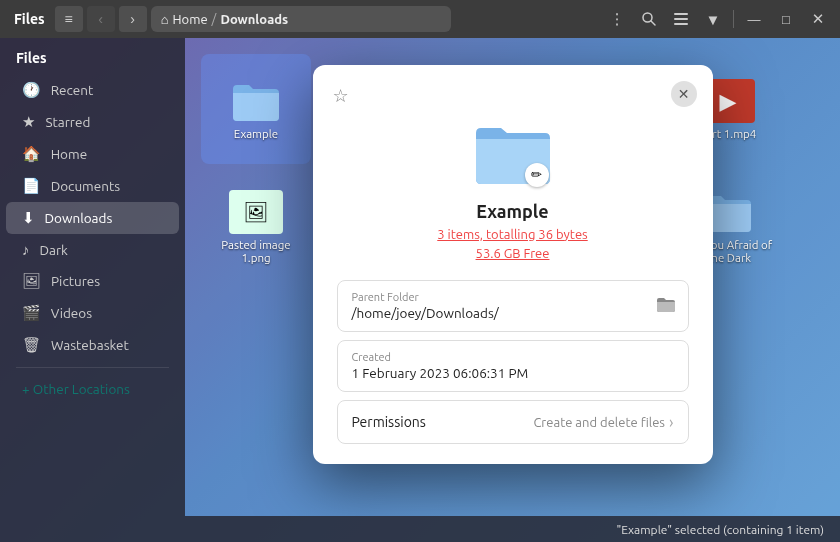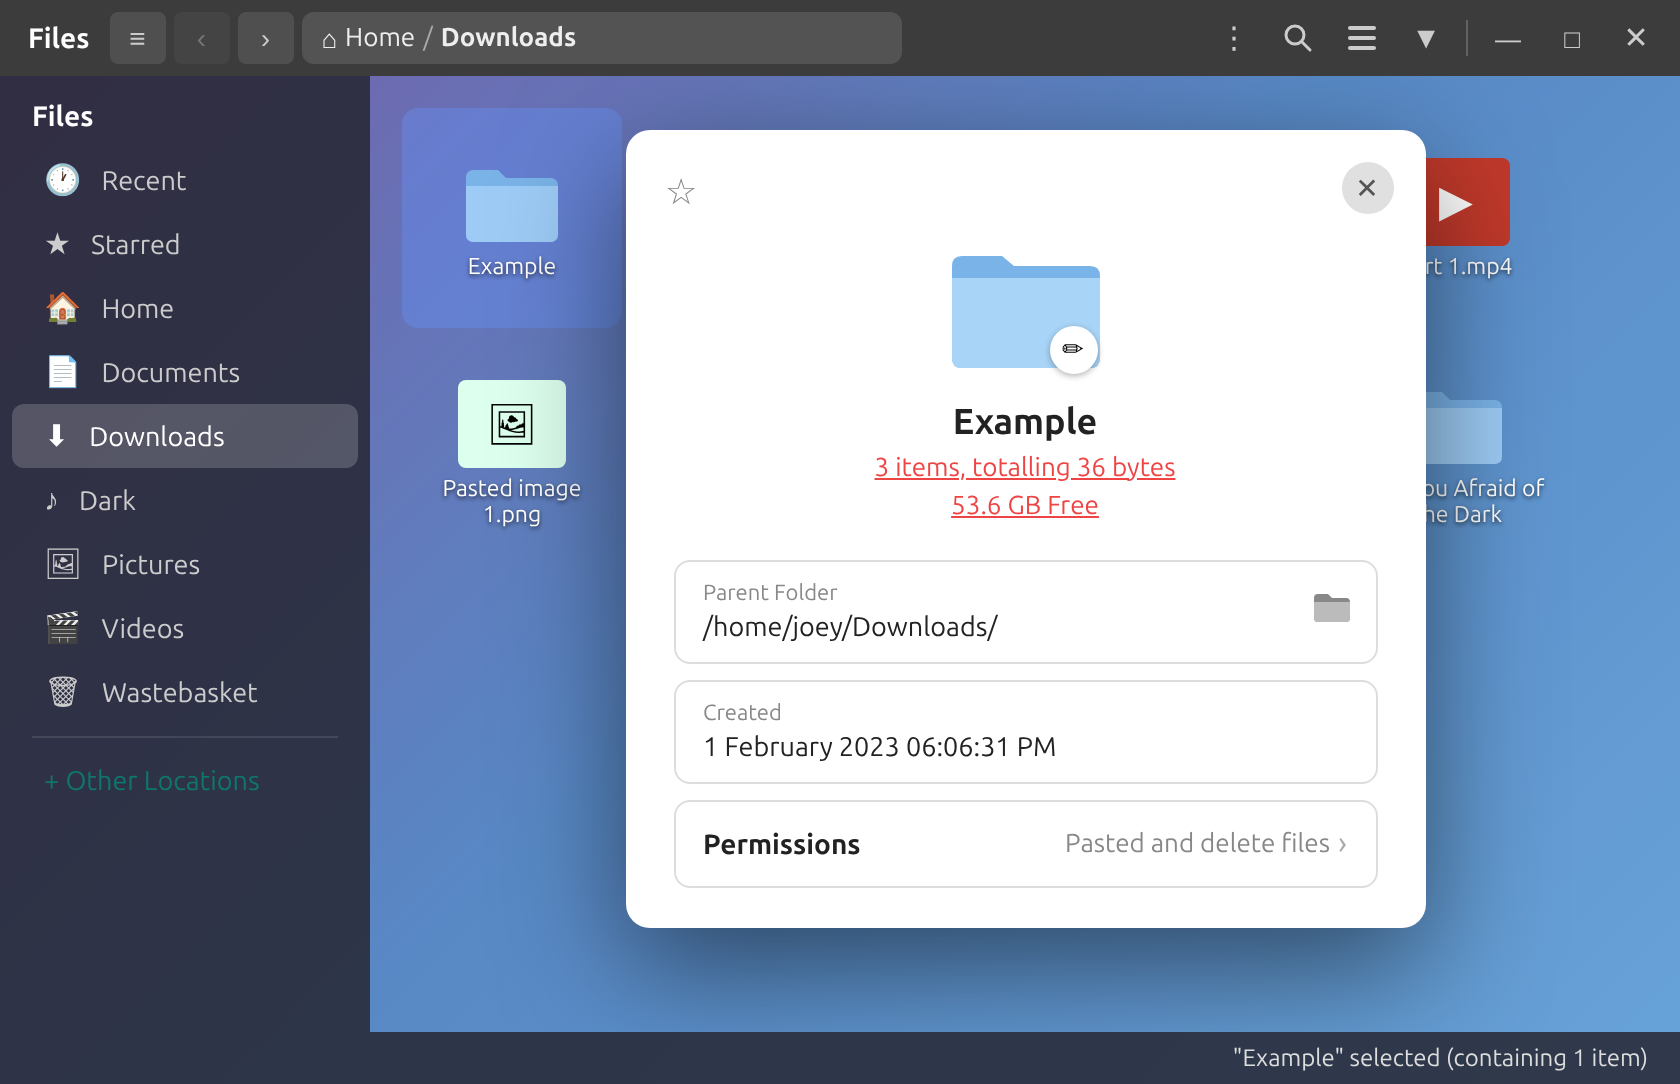--- a/index.html
+++ b/index.html
@@ -320,21 +320,21 @@
       padding: 12px 14px;
       display: flex;
       justify-content: space-between;
       align-items: center;
       cursor: pointer;
     }
 
     .permissions-label {
       font-size: 14px;
       color: #222;
-      font-weight: 700;
+      font-weight: 400;
     }
 
     .permissions-value-row {
       display: flex;
       align-items: center;
       gap: 4px;
       color: #888;
       font-size: 13px;
     }
 
@@ -544,21 +544,21 @@
             <div class="field-box-double">
               <div class="field-half">
                 <div class="field-label">Created</div>
                 <div class="field-value">1 February 2023 06:06:31 PM</div>
               </div>
             </div>
 
             <div class="permissions-row">
               <span class="permissions-label">Permissions</span>
               <div class="permissions-value-row">
-                <span>Pasted and delete files</span>
+                <span>Create and delete files</span>
                 <span class="chevron-right">›</span>
               </div>
             </div>
 
           </div>
         </div>
       </div>
     </div>
 
   </div>

